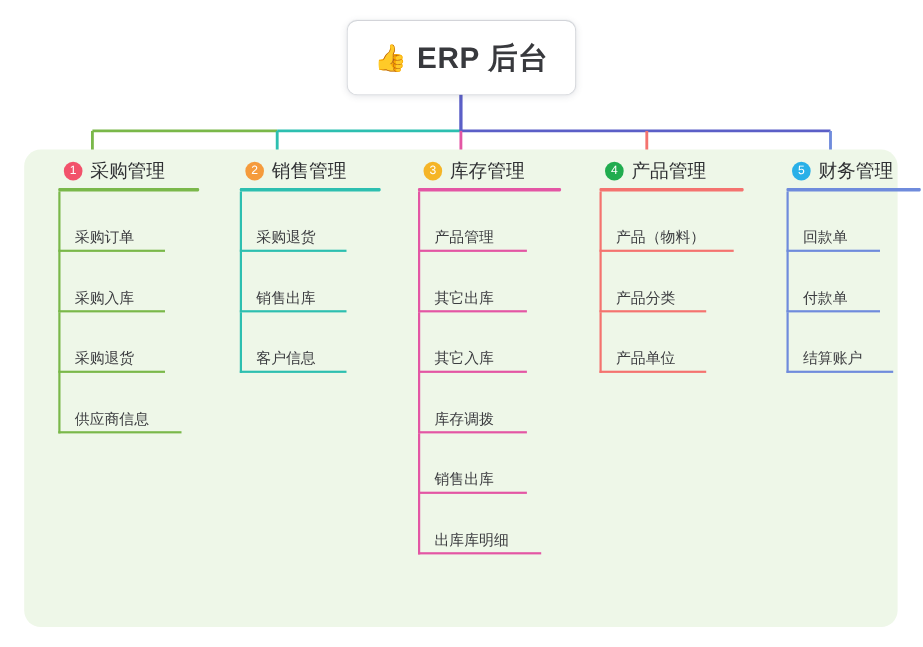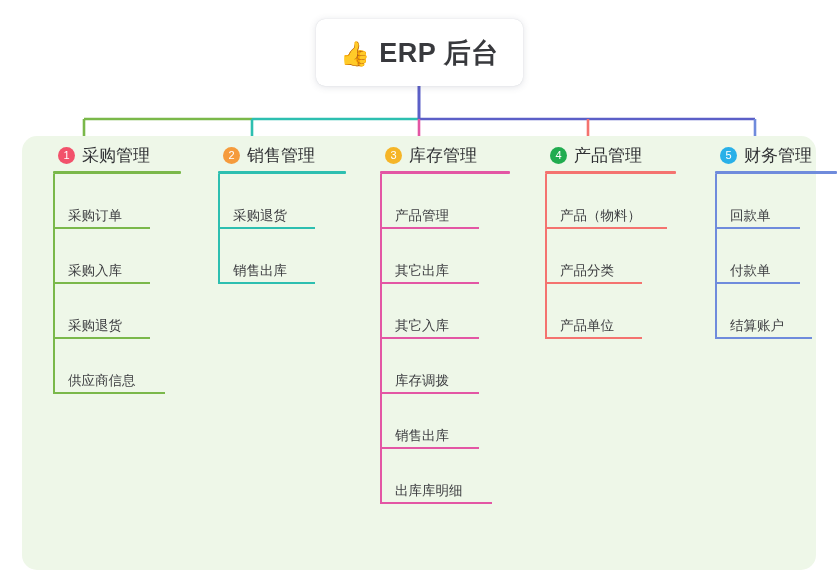--- a/index.html
+++ b/index.html
@@ -192,20 +192,25 @@
       <div class="leaf">
         <span class="spine" style="background: rgb(45, 191, 176);"></span>
         <span class="leaf-label">采购退货</span>
         <span class="underline" style="width: 97px; background: rgb(45, 191, 176);"></span>
       </div>
       <div class="leaf">
         <span class="spine" style="background: rgb(45, 191, 176);"></span>
         <span class="leaf-label">销售出库</span>
         <span class="underline" style="width: 97px; background: rgb(45, 191, 176);"></span>
       </div>
+      <div class="leaf">
+        <span class="spine" style="background: rgb(45, 191, 176);"></span>
+        <span class="leaf-label">客户信息</span>
+        <span class="underline" style="width: 97px; background: rgb(45, 191, 176);"></span>
+      </div>
     </div>
     <div class="col" style="left: 345px; width: 165px;">
       <div class="col-head">
         <span class="badge" style="background: rgb(245, 181, 39);">3</span>
         <span class="col-title">库存管理</span>
         <span class="col-rule" style="width: 130px; background: rgb(227, 86, 164);"></span>
       </div>
       <div class="leaf">
         <span class="spine" style="background: rgb(227, 86, 164);"></span>
         <span class="leaf-label">产品管理</span>

